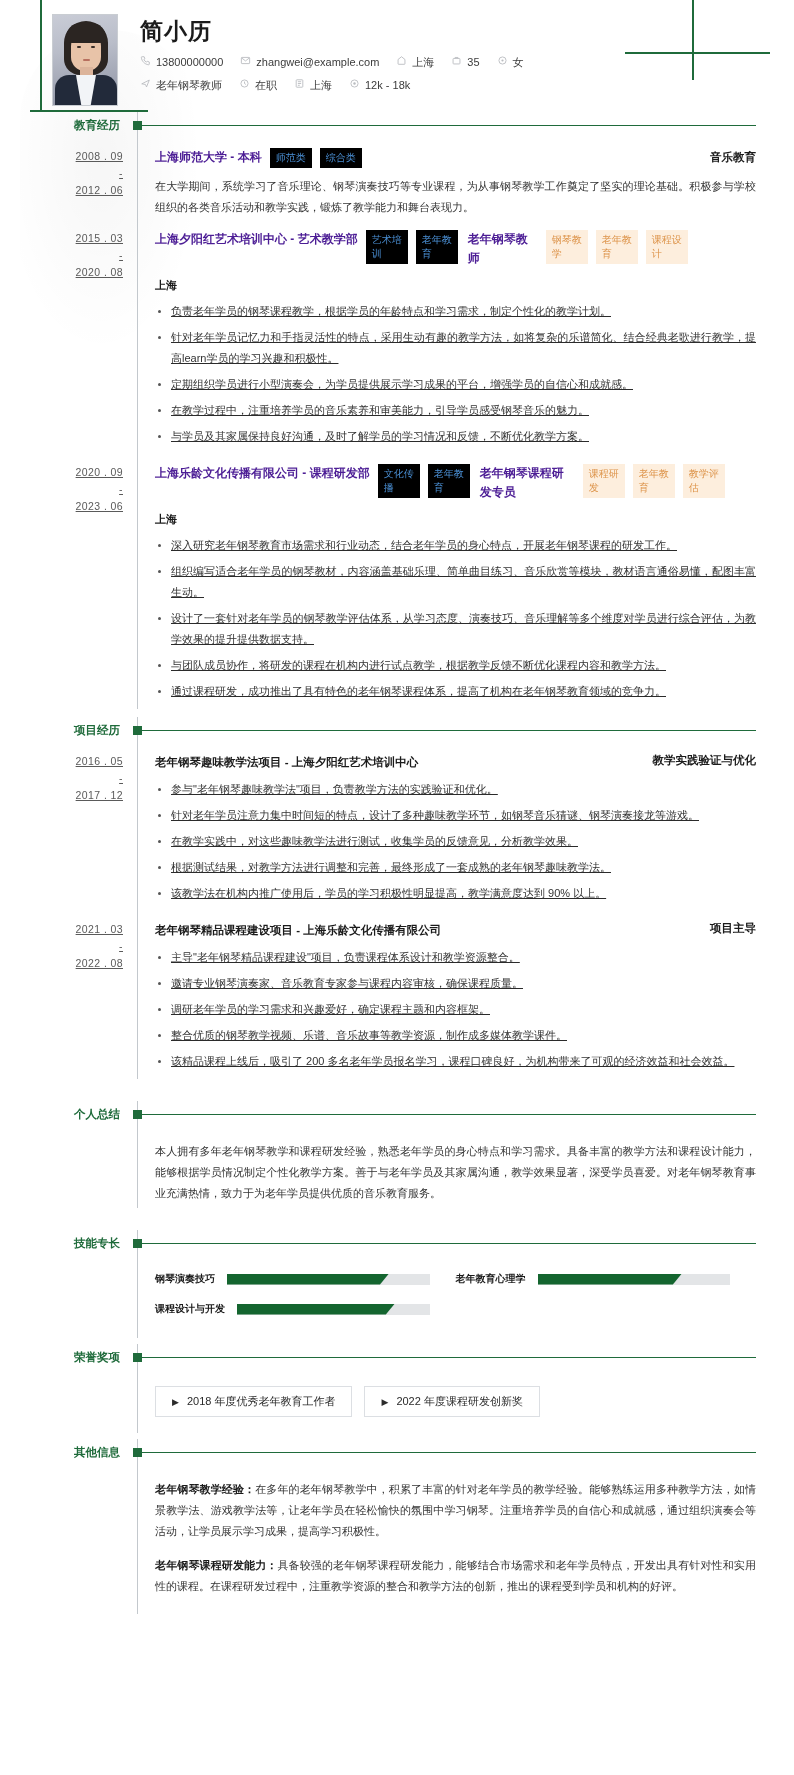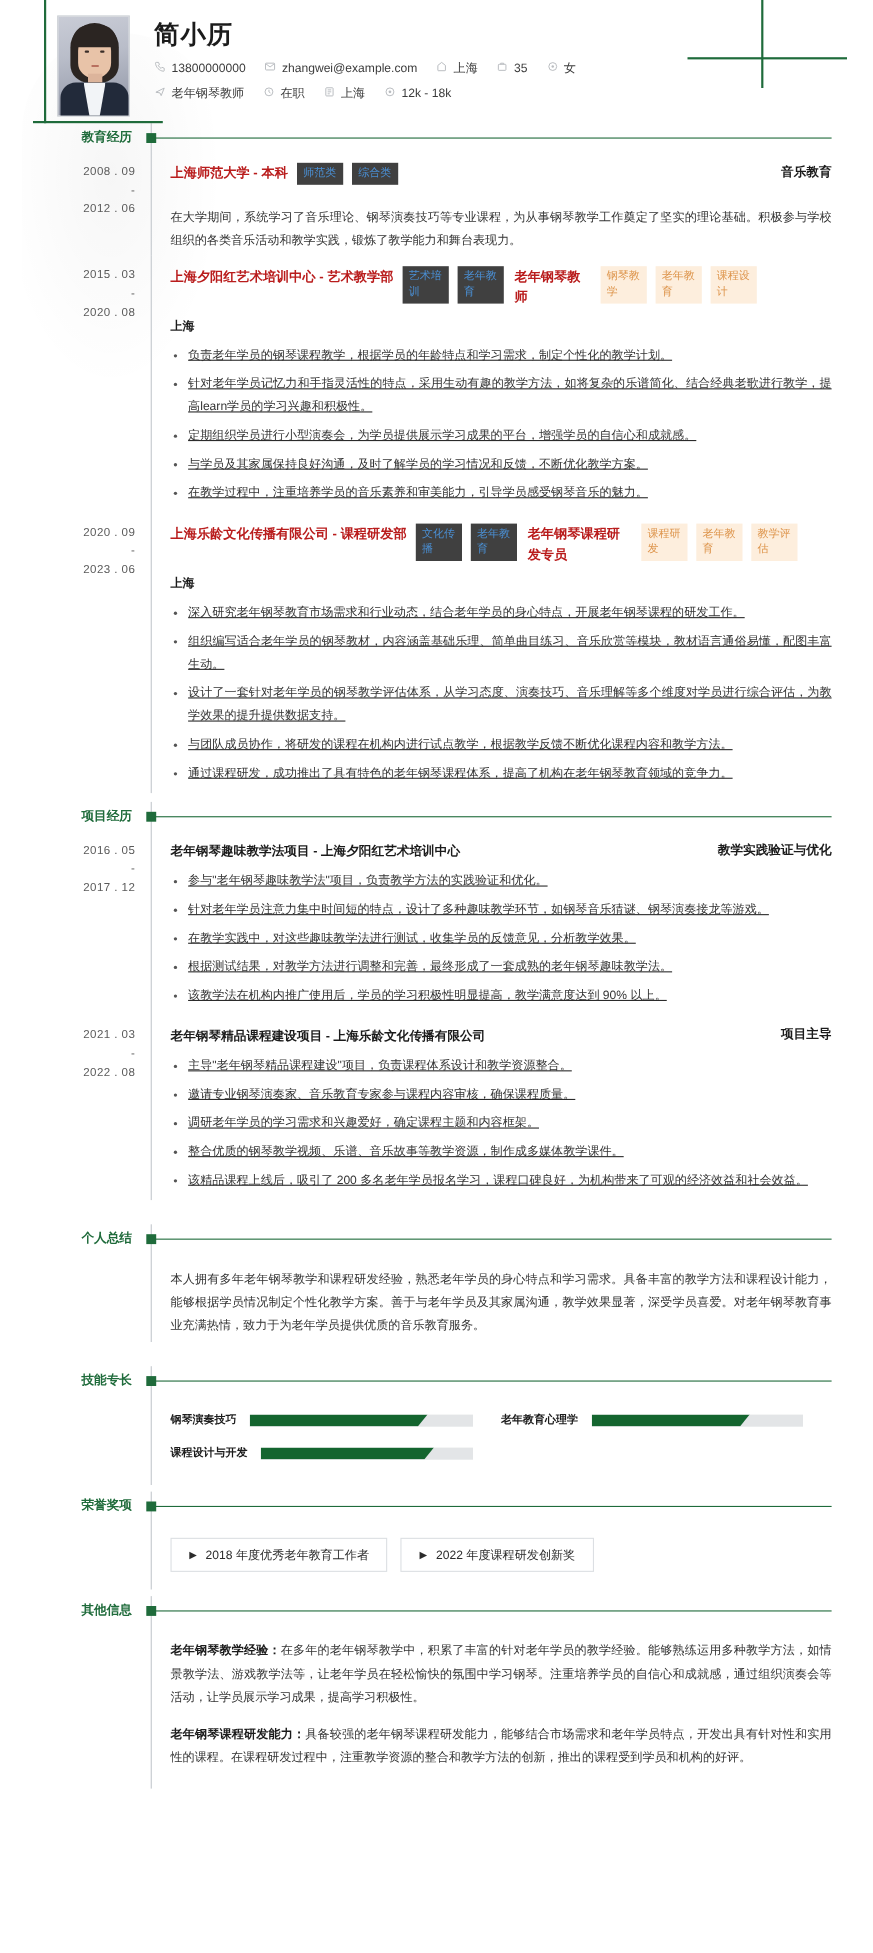--- a/index.html
+++ b/index.html
@@ -67,39 +67,39 @@
   }
   .sec-rule { position: absolute; left: 140px; right: 38px; top: 13px; height: 1px; background: #1f6b3b; }
   .sec-dot { position: absolute; left: 133px; top: 9px; width: 9px; height: 9px; background: #1f6b3b; }
 
   
   .spine { position: absolute; left: 137px; top: 0; bottom: 0; width: 1px; background: #c3c8cd; }
 
   .entry { position: relative; display: flex; padding: 10px 38px 2px 0; }
   .entry-date {
     width: 137px; flex: 0 0 137px; text-align: right; padding-right: 14px;
-    font-size: 10.5px; color: #5a5a5a; line-height: 17px; letter-spacing: .4px;
+    font-size: 10.5px; color: #5a5a5a; line-height: 17px; letter-spacing: .4px; text-decoration: underline;
   }
   .entry-body { flex: 1; padding-left: 18px; min-width: 0; }
 
   .row-top { display: flex; align-items: flex-start; }
-  .org { font-size: 12px; font-weight: 700; color: #b91c1c; line-height: 19px; }
+  .org { font-size: 12px; font-weight: 700; color: #4c1d95; line-height: 19px; }
   .org-right { margin-left: auto; padding-left: 12px; font-size: 11.5px; font-weight: 700; color: #1b1b1b; white-space: nowrap; line-height: 19px; }
 
   .tagset { display: flex; align-items: flex-start; }
   .tag {
     font-size: 10px; line-height: 14px; padding: 3px 6px; margin-left: 8px;
     max-width: 42px; word-break: break-all; text-align: left;
   }
-  .tag.blue   { background: #404040; color: #4a8fd4; }
+  .tag.blue   { background: #000000; color: #4a8fd4; }
   .tag.orange { background: #fdeedd; color: #dd944b; }
 
   .sub-place { font-size: 11px; font-weight: 700; color: #1b1b1b; margin-top: 9px; line-height: 17px; }
 
-  .para { font-size: 11px; color: #333; line-height: 21px; margin-top: 20px; text-align: justify; }
+  .para { font-size: 11px; color: #333; line-height: 21px; margin-top: 8px; text-align: justify; }
 
   ul.bullets { list-style: none; margin-top: 7px; text-decoration: underline; }
   ul.bullets li {
     position: relative; padding-left: 16px; font-size: 11px; color: #333;
     line-height: 21px; margin-bottom: 5px; text-align: justify;
   }
   ul.bullets li::before {
     content: ""; position: absolute; left: 3px; top: 9px;
     width: 3px; height: 3px; border-radius: 50%; background: #555;
   }
@@ -289,22 +289,22 @@
         <div class="org" style="margin-left:10px;max-width:70px">老年钢琴教师</div>
         <span class="tag orange">钢琴教学</span>
         <span class="tag orange">老年教育</span>
         <span class="tag orange">课程设计</span>
       </div>
       <div class="sub-place">上海</div>
       <ul class="bullets">
         <li>负责老年学员的钢琴课程教学，根据学员的年龄特点和学习需求，制定个性化的教学计划。</li>
         <li>针对老年学员记忆力和手指灵活性的特点，采用生动有趣的教学方法，如将复杂的乐谱简化、结合经典老歌进行教学，提高learn学员的学习兴趣和积极性。</li>
         <li>定期组织学员进行小型演奏会，为学员提供展示学习成果的平台，增强学员的自信心和成就感。</li>
+        <li>在教学过程中，注重培养学员的音乐素养和审美能力，引导学员感受钢琴音乐的魅力。</li>
         <li>与学员及其家属保持良好沟通，及时了解学员的学习情况和反馈，不断优化教学方案。</li>
-        <li>在教学过程中，注重培养学员的音乐素养和审美能力，引导学员感受钢琴音乐的魅力。</li>
       </ul>
     </div>
   </div>
 
   <div class="entry">
     <div class="entry-date">
       <div>2020 . 09</div>
       <div>-</div>
       <div>2023 . 06</div>
     </div>

